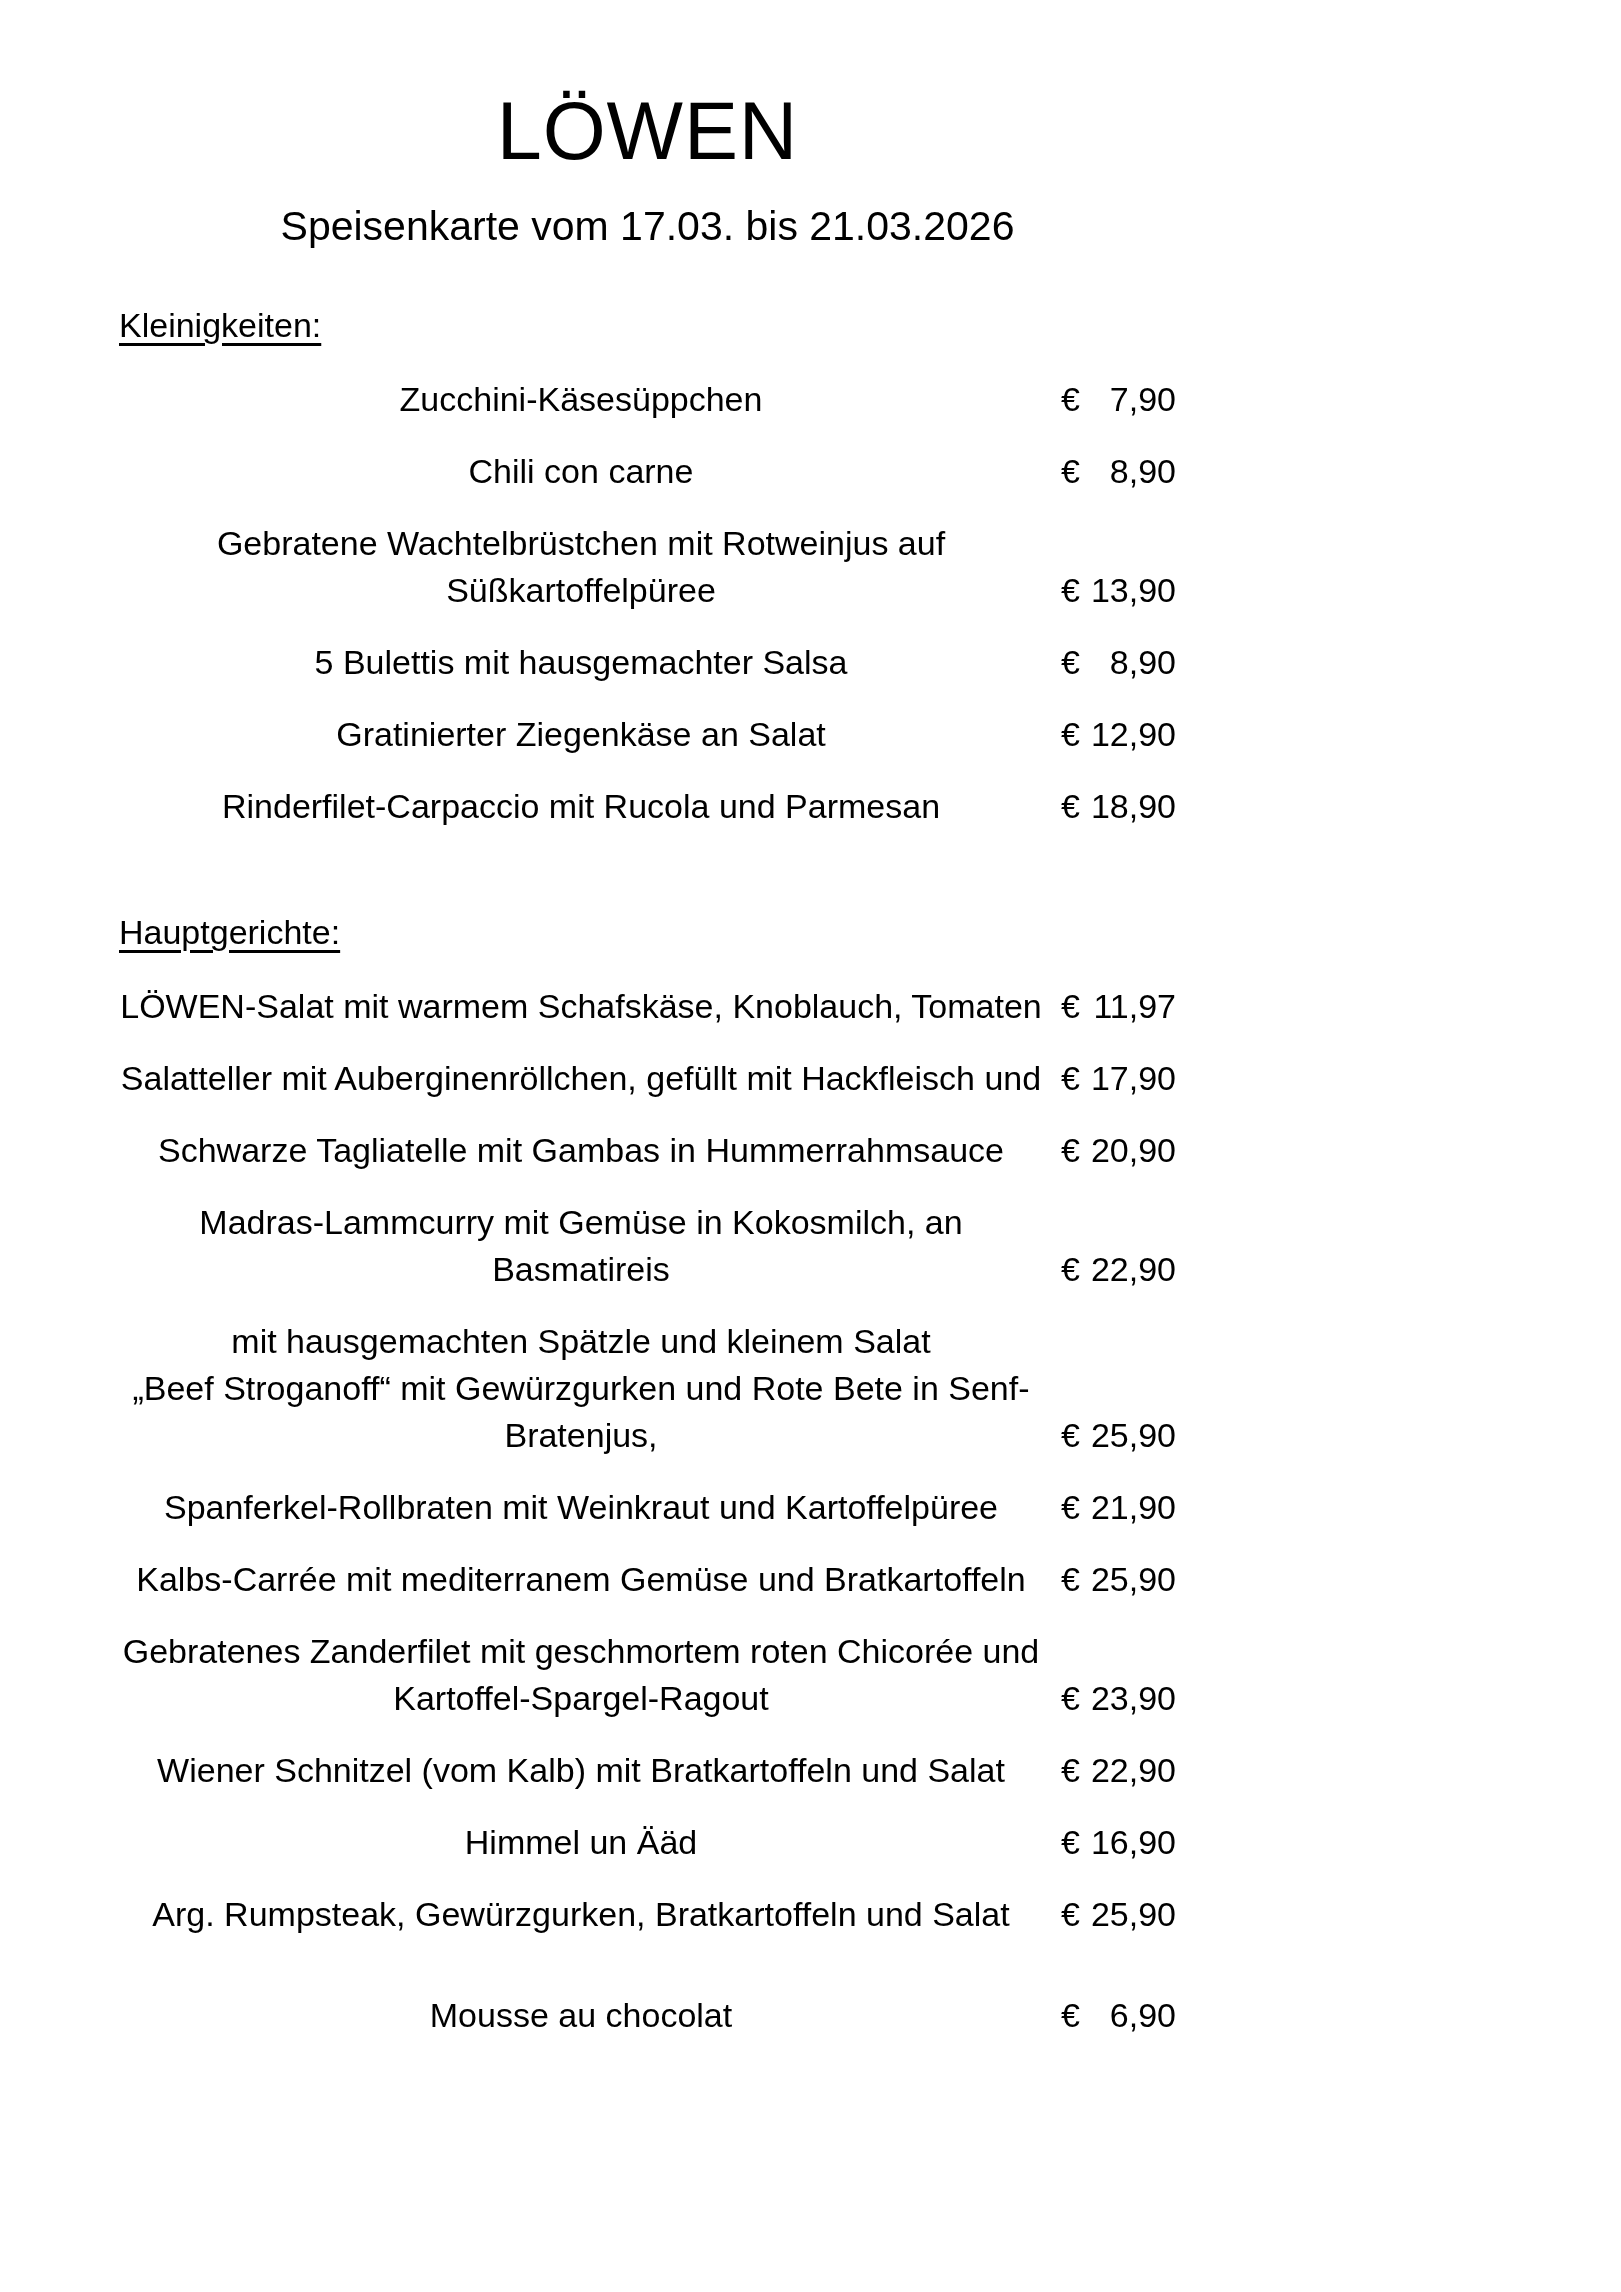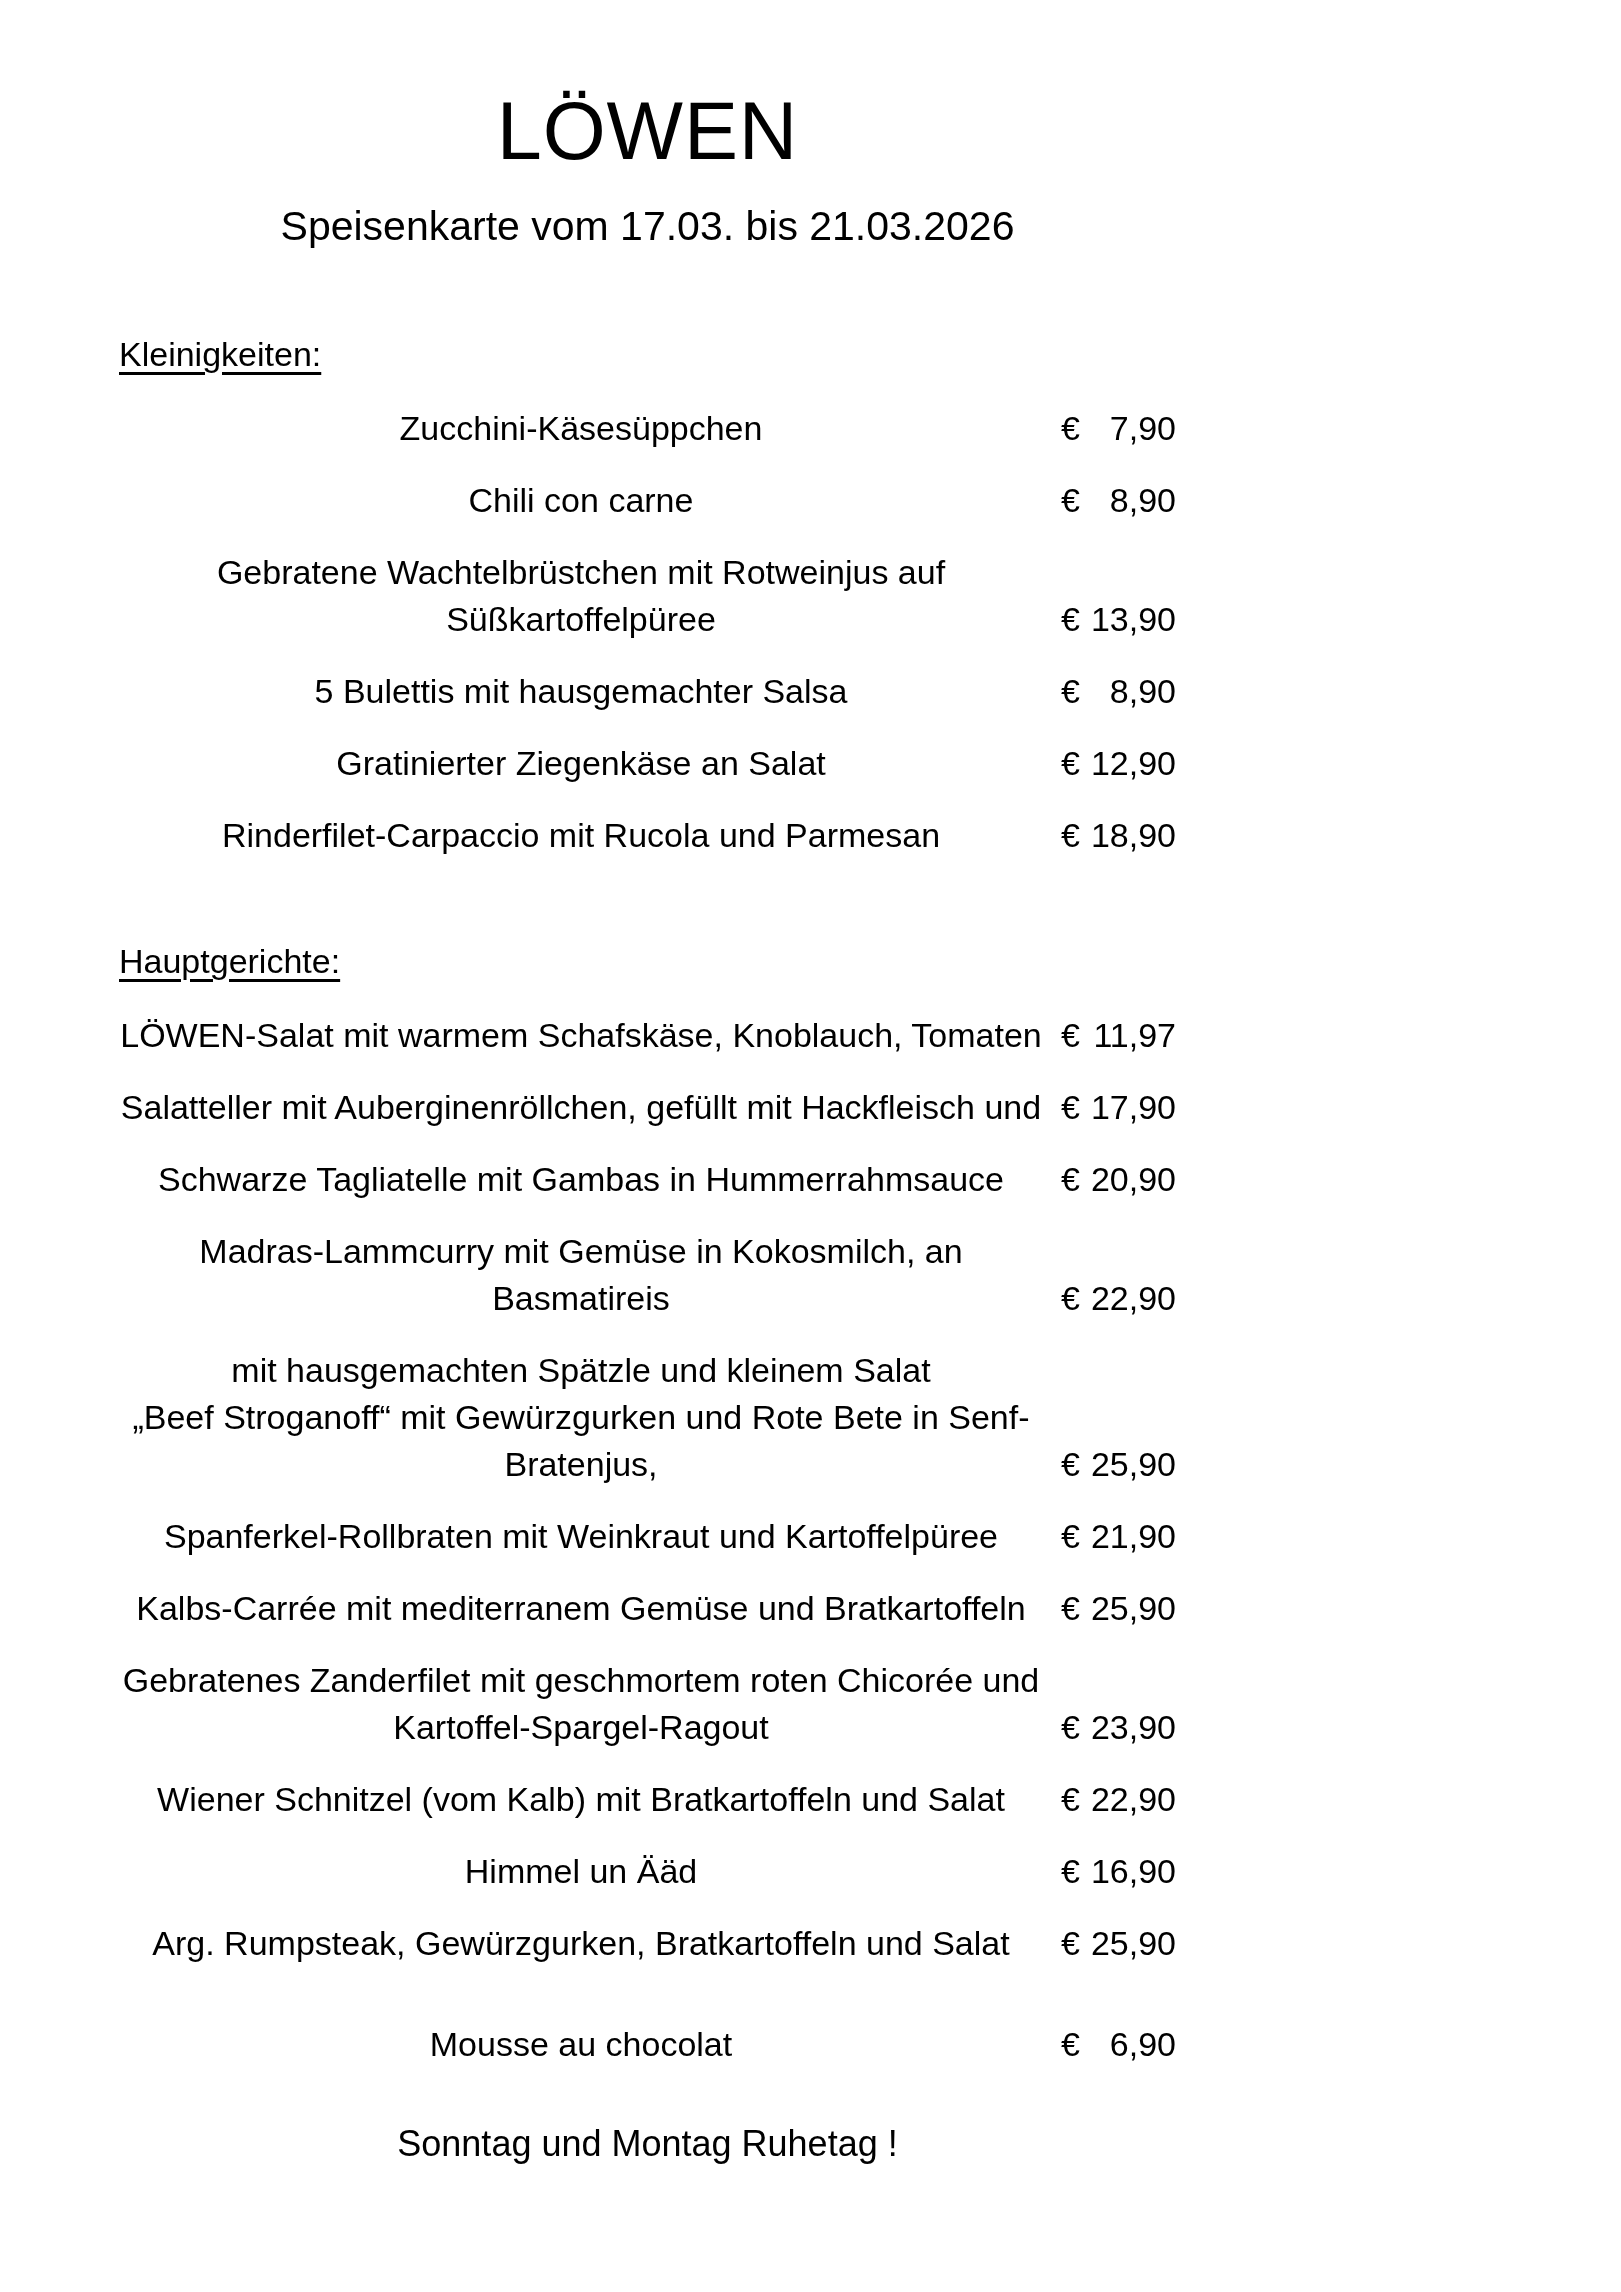--- a/index.html
+++ b/index.html
@@ -32,21 +32,21 @@
     margin-top: 24px;
   }
   .section-heading {
     font-size: 34px;
     font-weight: 400;
     line-height: 47px;
     text-decoration: underline;
     text-decoration-thickness: 2.7px;
     text-underline-offset: 6.3px;
   }
-  .sec1 { margin-top: 81px; }
+  .sec1 { margin-top: 52px; }
   .sec2 { margin-top: 79px; }
   .row {
     display: flex;
     align-items: flex-end;
     margin-top: 25px;
     font-size: 34px;
     line-height: 47px;
     text-align: center;
   }
   .row.first { margin-top: 27px; }
@@ -254,16 +254,15 @@
   <div class="row gap-extra">
     <div class="nm">
         <span class="ln">Mousse au chocolat</span>
       </div>
     <div class="pr">
         <span>€</span>
         <span>6,90</span>
       </div>
   </div>
 
-  <div class="footer">Sonntag und Montag Ruhetag !</div>
 
 </div>
 
 
 </body></html>

